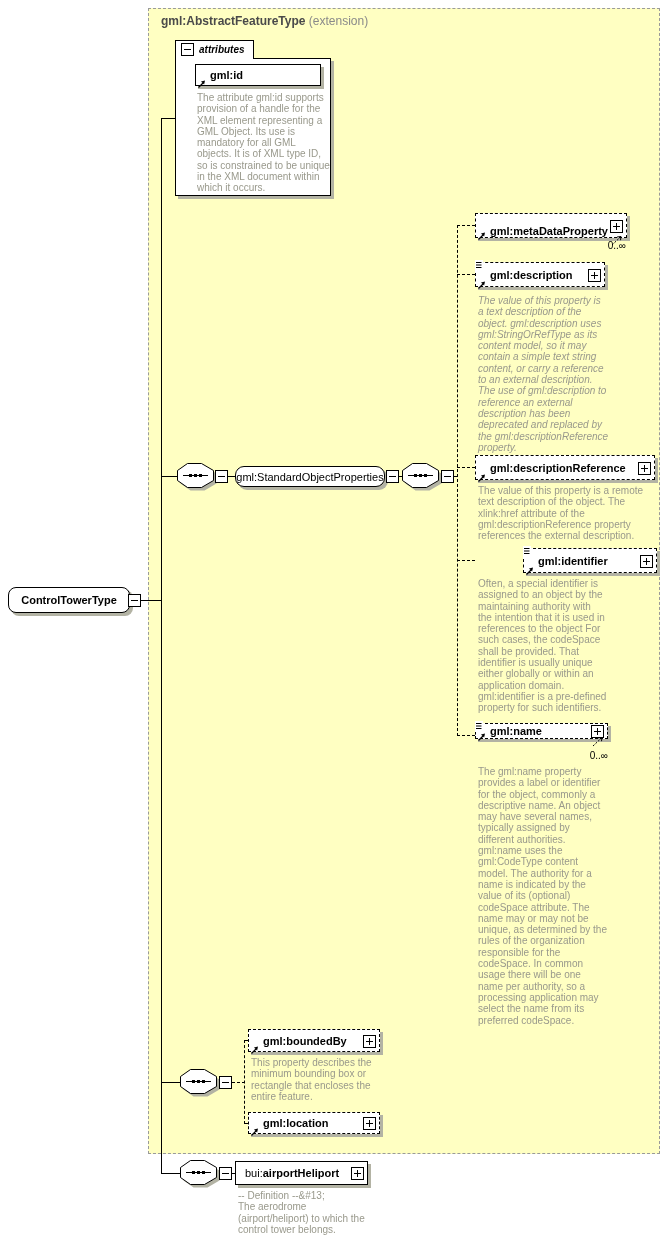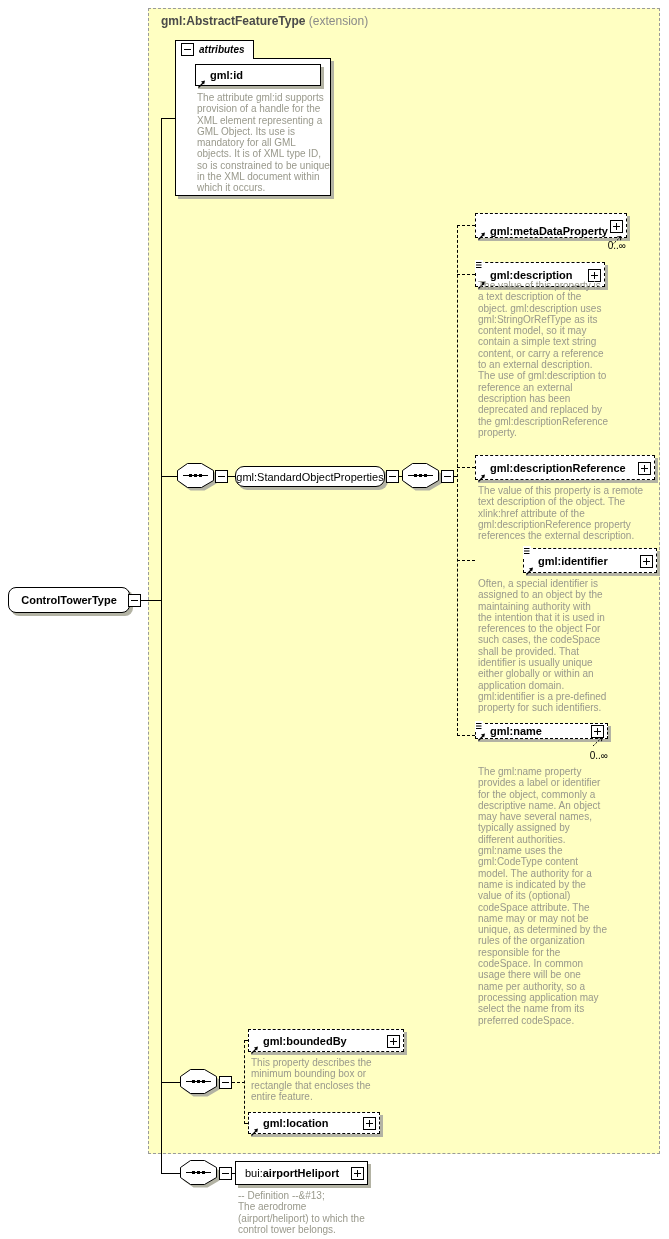--- a/index.html
+++ b/index.html
@@ -146,21 +146,21 @@
         <line x1="1" y1="5" x2="6.5" y2="5" stroke="#000"></line>
         <line x1="1" y1="7.5" x2="6.5" y2="7.5" stroke="#000"></line>
       </svg>
     <svg class="ref-arrow" width="10" height="10">
         <path d="M1.5,8.5 L6,4" stroke="#000" stroke-width="1.2" fill="none"></path>
         <polygon points="8,1.5 4,2.4 7.1,5.5" fill="#000"></polygon>
       </svg>
     <span>gml:description</span>
     <div class="tog plus inbox"></div>
   </div>
-  <div class="ann" style="left:478px;top:280px;width:136px;">The value of this property is
+  <div class="ann" style="left:478px;top:295px;width:136px;font-style:italic;">The value of this property is
 a text description of the
 object. gml:description uses
 gml:StringOrRefType as its
 content model, so it may
 contain a simple text string
 content, or carry a reference
 to an external description.
 The use of gml:description to
 reference an external
 description has been
@@ -253,21 +253,21 @@
   <svg class="seq" style="left:180px;top:1069px;" width="42" height="30">
     <path d="M13.5,3.5 L27.5,3.5 L39.5,10.5 L39.5,20.5 L27.5,27.5 L13.5,27.5 L3.5,20.5 L3.5,10.5 Z" fill="#b3b3a4" stroke="none"></path>
     <path d="M10.5,0.5 L24.5,0.5 L36.5,7.5 L36.5,17.5 L24.5,24.5 L10.5,24.5 L0.5,17.5 L0.5,7.5 Z" fill="#fff" stroke="#000"></path>
     <line x1="6" y1="12.5" x2="31" y2="12.5" stroke="#000"></line>
     <rect x="12" y="11" width="3" height="3" fill="#000"></rect>
       <rect x="17" y="11" width="3" height="3" fill="#000"></rect>
       <rect x="22" y="11" width="3" height="3" fill="#000"></rect>
   </svg>
   <div class="tog" style="left:219px;top:1076px;"></div>
 
-  <div class="ebox dashed" style="left:248px;top:1029px;width:156px;height:23px;">
+  <div class="ebox dashed" style="left:248px;top:1029px;width:132px;height:23px;">
     <svg class="ref-arrow" width="10" height="10">
         <path d="M1.5,8.5 L6,4" stroke="#000" stroke-width="1.2" fill="none"></path>
         <polygon points="8,1.5 4,2.4 7.1,5.5" fill="#000"></polygon>
       </svg>
     <span>gml:boundedBy</span>
     <div class="tog plus inbox"></div>
   </div>
   <div class="ann" style="left:251px;top:1057px;width:142px;">This property describes the
 minimum bounding box or
 rectangle that encloses the

